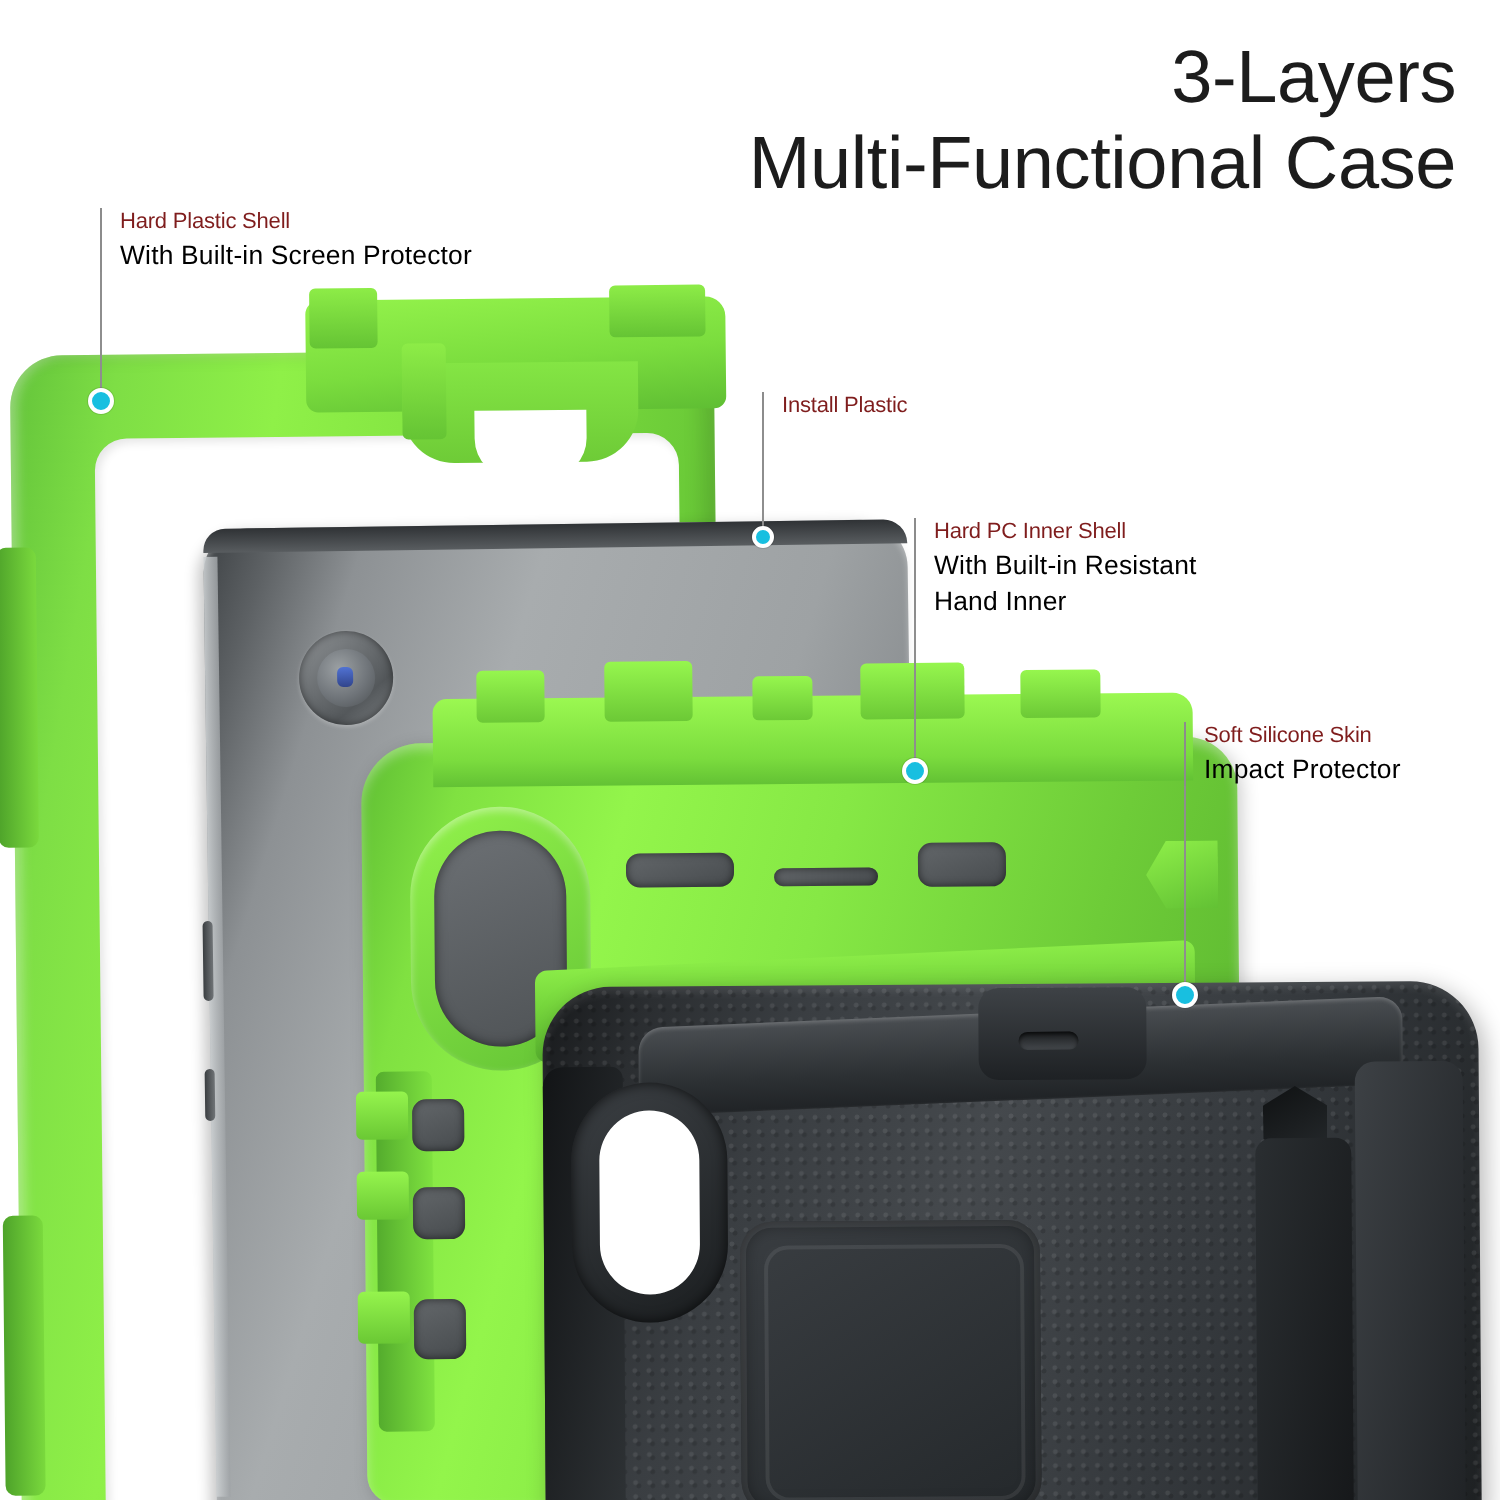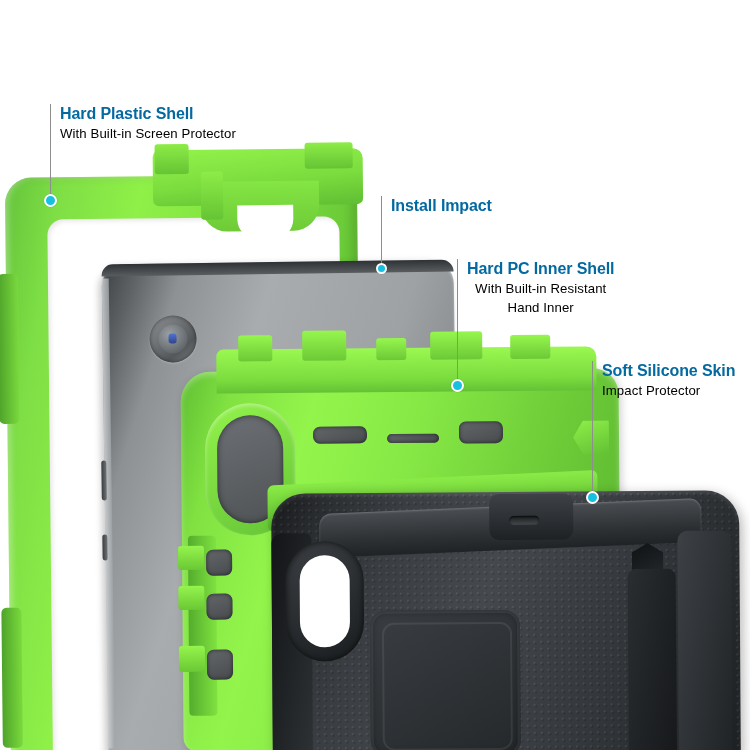--- a/index.html
+++ b/index.html
@@ -15,21 +15,21 @@
     position:absolute;right:22px;top:18px;text-align:right;
     color:#1c1c1c;line-height:1.16;letter-spacing:-0.2px;
     font-weight:400;
   }
   .title .l1{font-size:37px;display:block;}
   .title .l2{font-size:37px;display:block;}
 
   
   .callout{position:absolute;padding-left:9px;border-left:1.5px solid #8c8c8c;}
   .callout .head{
-    font-size:16px;font-weight:bold;color:#0369a1;
+    font-size:11px;font-weight:normal;color:#7f1d1d;
     letter-spacing:-0.1px;white-space:nowrap;line-height:1.28;
   }
   .callout .sub{
     font-size:13.2px;color:#000000;font-weight:400;
     letter-spacing:.1px;white-space:nowrap;line-height:1.30;margin-top:1px;
   }
 
   
   .leader{position:absolute;width:1.4px;background:#8e8e8e;}
 
@@ -339,33 +339,37 @@
   <div class="leader" style="left:381px;top:202px;height:64px;"></div>
   <div class="leader" style="left:457px;top:268px;height:115px;"></div>
   <div class="leader" style="left:592px;top:382px;height:113px;"></div>
 
   <div class="callout" style="left:50px;top:104px;">
     <div class="head">Hard Plastic Shell</div>
     <div class="sub">With Built-in Screen Protector</div>
   </div>
 
   <div class="callout" style="left:381px;top:196px;">
-    <div class="head">Install Impact</div>
-  </div>
-
-  <div class="callout" style="left:457px;top:259px;text-align:center;">
+    <div class="head">Install Plastic</div>
+  </div>
+
+  <div class="callout" style="left:457px;top:259px;">
     <div class="head">Hard PC Inner Shell</div>
     <div class="sub">With Built-in Resistant</div>
     <div class="sub">Hand Inner</div>
   </div>
 
   <div class="callout" style="left:592px;top:361px;">
     <div class="head">Soft Silicone Skin</div>
     <div class="sub">Impact Protector</div>
   </div>
 
   <div class="dot" style="left:44px;top:194px;"></div>
   <div class="dot sm" style="left:376px;top:263px;"></div>
   <div class="dot" style="left:451px;top:379px;"></div>
   <div class="dot" style="left:586px;top:491px;"></div>
 
+  <div class="title">
+    <span class="l1">3-Layers</span>
+    <span class="l2">Multi-Functional Case</span>
+  </div>
 
 </div>
 
 </body></html>

